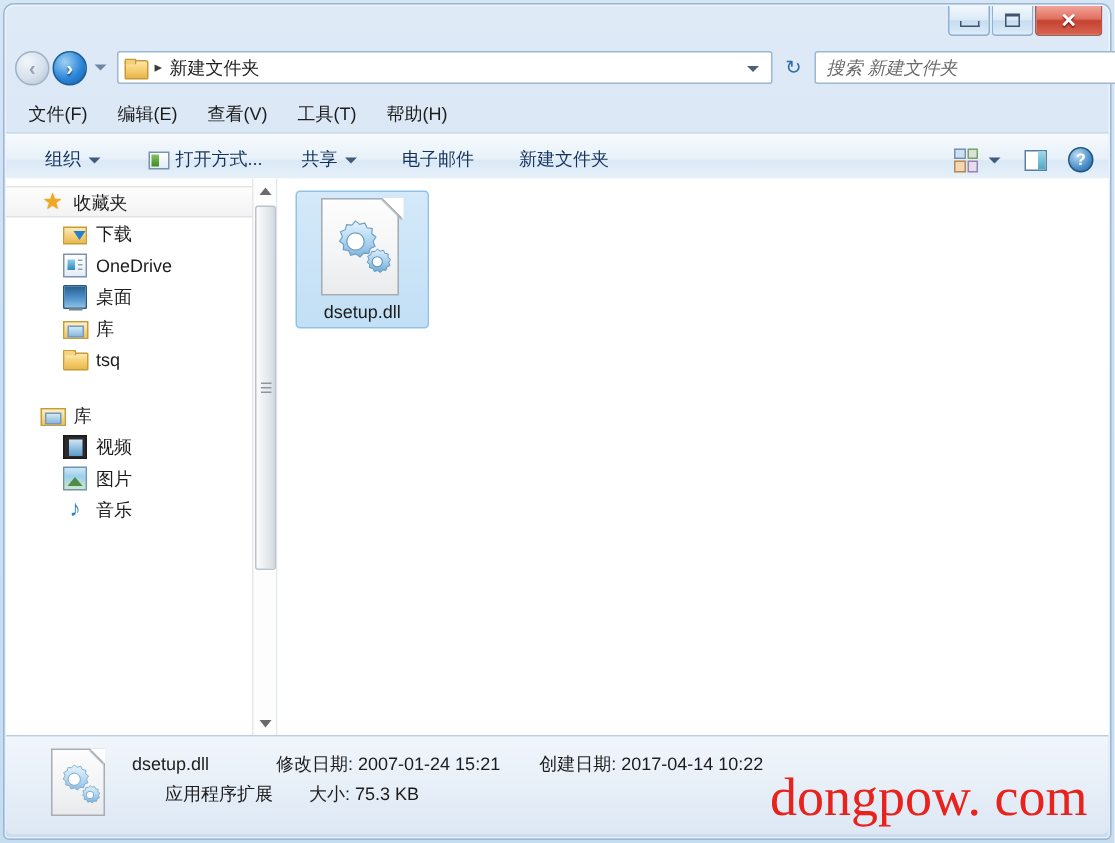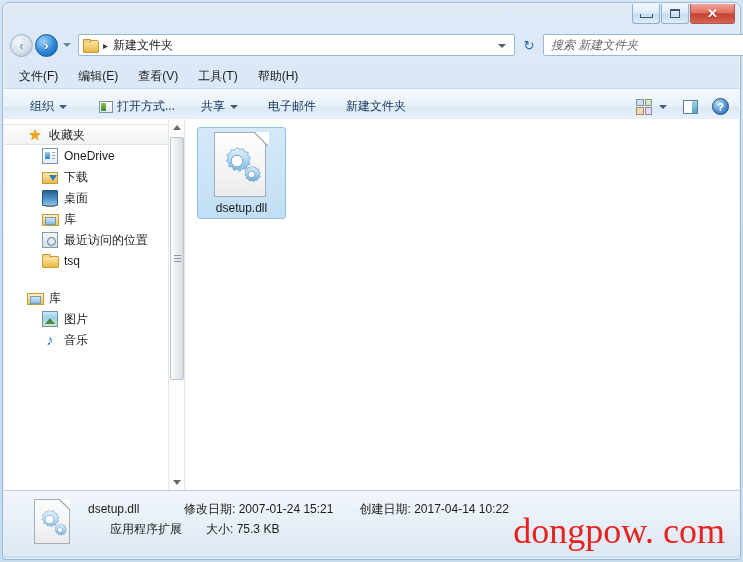--- a/index.html
+++ b/index.html
@@ -760,51 +760,51 @@
 
     <div id="sidebar">
       <div id="sidebar-inner">
 
         <div class="nav-group-head hovered">
           <span class="nav-ico ico-star">★</span>
           <span class="nav-label">收藏夹</span>
         </div>
 
         <div class="nav-item">
+          <span class="nav-ico ico-download"></span>
+          <span class="nav-label">下载</span>
+        </div>
+        <div class="nav-item">
           <span class="nav-ico ico-onedrive"></span>
           <span class="nav-label">OneDrive</span>
-        </div>
-        <div class="nav-item">
-          <span class="nav-ico ico-download"></span>
-          <span class="nav-label">下载</span>
         </div>
         <div class="nav-item">
           <span class="nav-ico ico-desktop"></span>
           <span class="nav-label">桌面</span>
         </div>
         <div class="nav-item">
           <span class="nav-ico ico-library"></span>
           <span class="nav-label">库</span>
         </div>
         <div class="nav-item">
-          <span class="nav-ico ico-recent"></span>
-          <span class="nav-label">最近访问的位置</span>
-        </div>
-        <div class="nav-item">
           <span class="nav-ico ico-folder"></span>
           <span class="nav-label">tsq</span>
         </div>
 
         <div class="nav-gap"></div>
 
         <div class="nav-group-head">
           <span class="nav-ico ico-library"></span>
           <span class="nav-label">库</span>
         </div>
 
+        <div class="nav-item">
+          <span class="nav-ico ico-video"></span>
+          <span class="nav-label">视频</span>
+        </div>
         <div class="nav-item">
           <span class="nav-ico ico-pic"></span>
           <span class="nav-label">图片</span>
         </div>
         <div class="nav-item">
           <span class="nav-ico ico-music">♪</span>
           <span class="nav-label">音乐</span>
         </div>
 
       </div>

